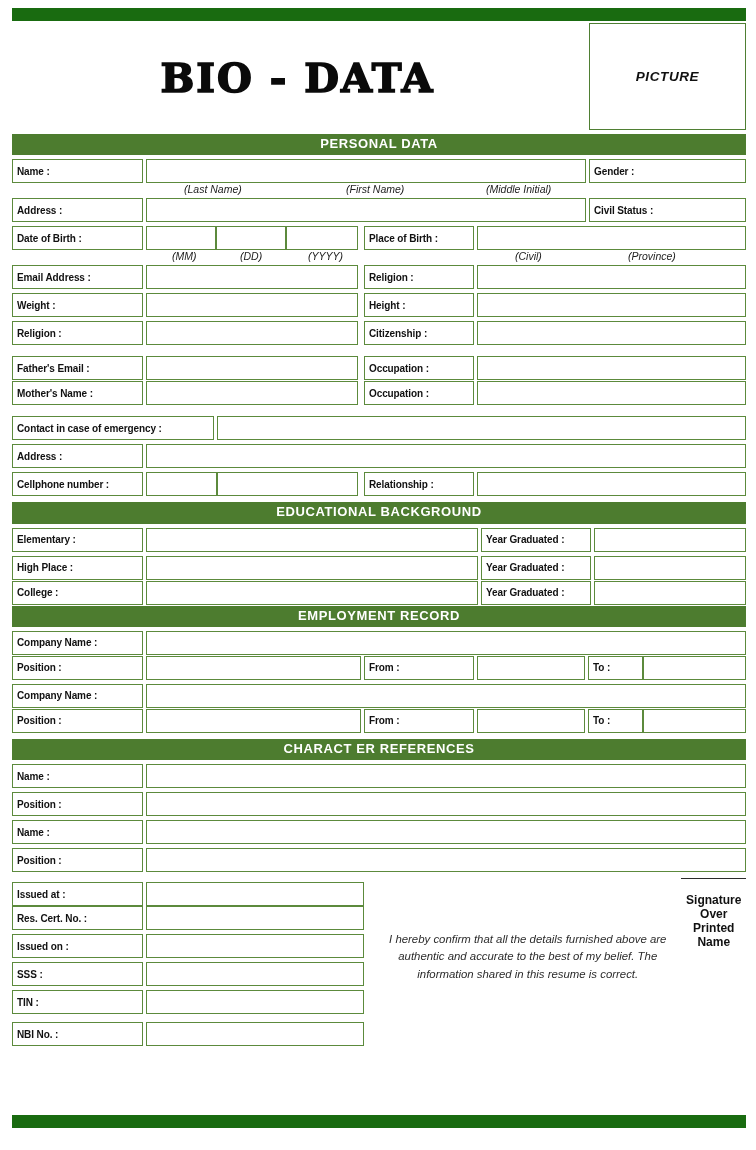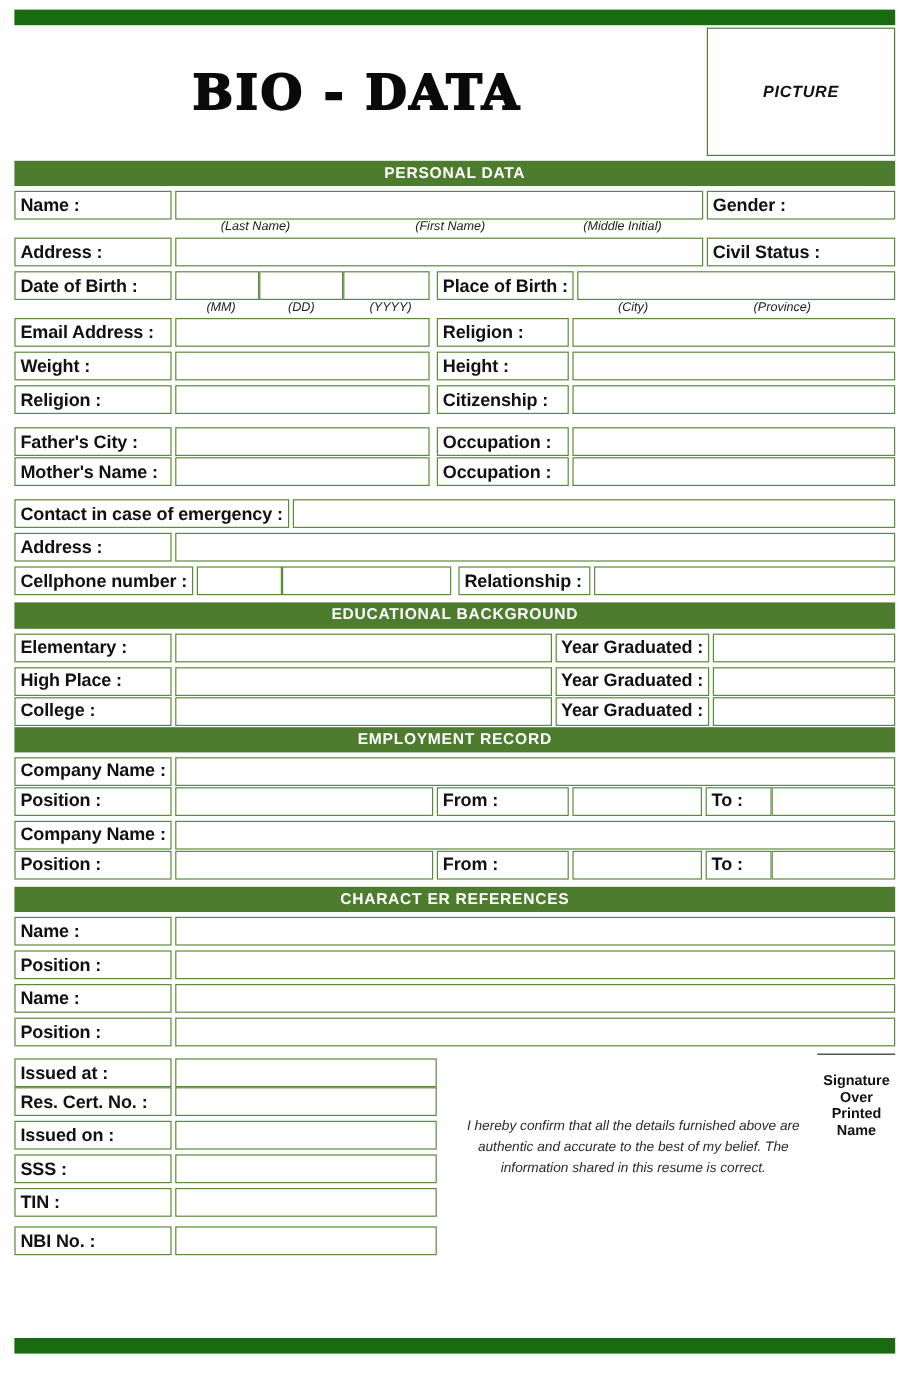--- a/index.html
+++ b/index.html
@@ -106,21 +106,21 @@
     border: 1.5px solid #5c8a3c;
     box-sizing: border-box;
     min-height: 24px;
     display: flex;
     align-items: center;
     padding: 0 4px;
     background: #fff;
   }
   .cell.label {
     font-weight: bold;
-    font-size: 15px;
+    font-size: 10px;
     white-space: nowrap;
     letter-spacing: -0.1px;
   }
   .cell.input { }
   .gap { width: 3px; flex: 0 0 3px; }
 
   
   .sublabels {
     position: relative;
     height: 15px;
@@ -223,21 +223,21 @@
       <div class="cell input" style="flex:0 0 72px"></div>
       <div class="gap" style="width:6px;flex:0 0 6px"></div>
       <div class="cell label" style="flex:0 0 110px">Place of Birth :</div>
       <div class="gap"></div>
       <div class="cell input grow"></div>
     </div>
     <div class="sublabels">
       <span style="left:160px">(MM)</span>
       <span style="left:228px">(DD)</span>
       <span style="left:296px">(YYYY)</span>
-      <span style="left:503px">(City)</span>
+      <span style="left:503px">(Civil)</span>
       <span style="left:616px">(Province)</span>
     </div>
 
     <div class="row" style="margin-top:0">
       <div class="cell label w-lbl">Email Address :</div>
       <div class="gap"></div>
       <div class="cell input" style="flex:0 0 212px"></div>
       <div class="gap" style="width:6px;flex:0 0 6px"></div>
       <div class="cell label" style="flex:0 0 110px">Religion :</div>
       <div class="gap"></div>
@@ -258,21 +258,21 @@
       <div class="cell label w-lbl">Religion :</div>
       <div class="gap"></div>
       <div class="cell input" style="flex:0 0 212px"></div>
       <div class="gap" style="width:6px;flex:0 0 6px"></div>
       <div class="cell label" style="flex:0 0 110px">Citizenship :</div>
       <div class="gap"></div>
       <div class="cell input grow"></div>
     </div>
 
     <div class="row" style="margin-top:11px">
-      <div class="cell label w-lbl">Father's City :</div>
+      <div class="cell label w-lbl">Father's Email :</div>
       <div class="gap"></div>
       <div class="cell input" style="flex:0 0 212px"></div>
       <div class="gap" style="width:6px;flex:0 0 6px"></div>
       <div class="cell label" style="flex:0 0 110px">Occupation :</div>
       <div class="gap"></div>
       <div class="cell input grow"></div>
     </div>
 
     <div class="row tight">
       <div class="cell label w-lbl">Mother's Name :</div>

